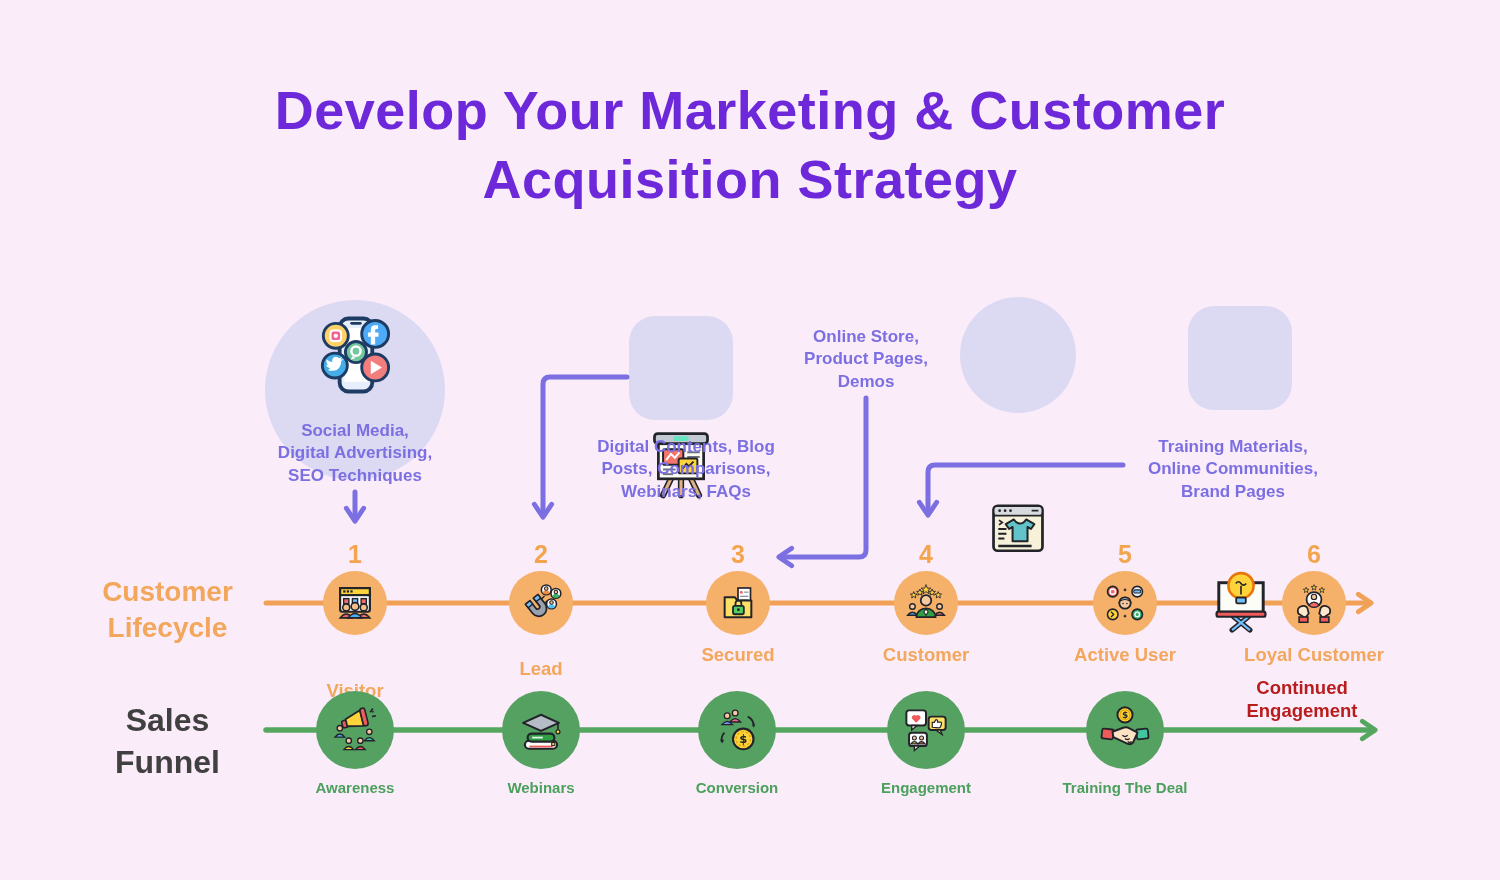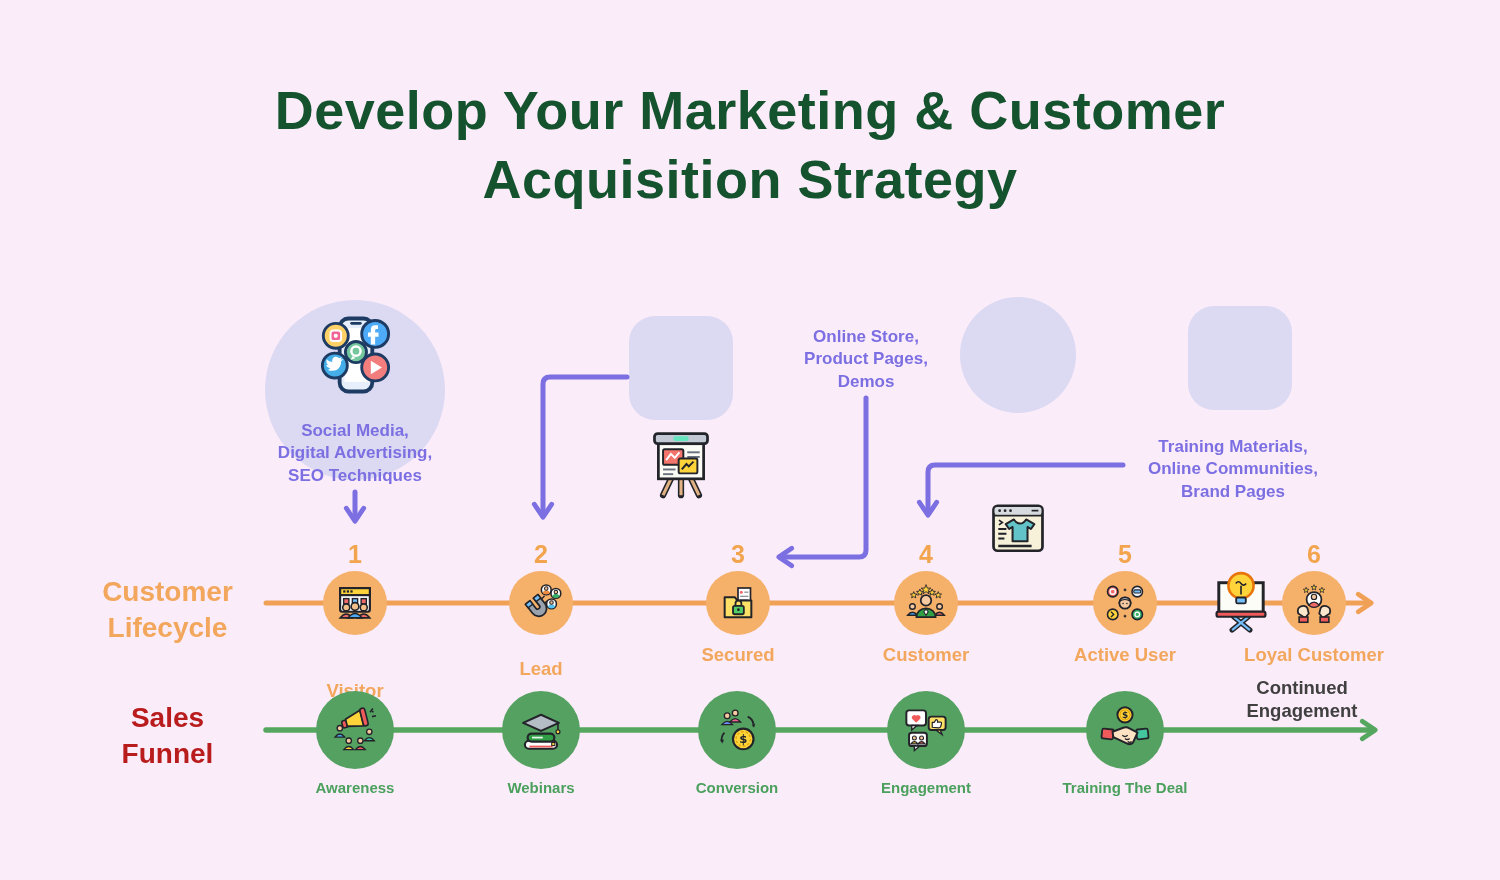--- a/index.html
+++ b/index.html
@@ -1,39 +1,39 @@
 <!DOCTYPE html>
 <html><head>
 <meta charset="utf-8">
 <style>
   html,body{margin:0;padding:0;background:#fbecfa;}
   .canvas{position:relative;width:1500px;height:880px;background:#fbecfa;overflow:hidden;
           font-family:"Liberation Sans",sans-serif;}
   .abs{position:absolute;}
   .pre{white-space:pre-line;}
   .title{top:76px;left:0;width:1500px;text-align:center;font-size:54px;font-weight:700;
-         color:#14532d;line-height:1.28;letter-spacing:.5px;}
+         color:#6d28d9;line-height:1.28;letter-spacing:.5px;}
   .rowlabel{font-weight:700;text-align:center;line-height:1.3;}
   .lbl-strat{left:55px;top:352px;width:230px;font-size:28px;color:#7b6fe2;}
   .lbl-cycle{left:55px;top:574px;width:225px;font-size:28px;color:#f2a75d;}
-  .lbl-funnel{left:55px;top:700px;width:225px;font-size:28px;color:#b91c1c;}
+  .lbl-funnel{left:55px;top:700px;width:225px;font-size:32px;color:#404040;}
   .bg-circle{background:#dcd9f2;border-radius:50%;z-index:0;}
   .bg-square{background:#dcd9f2;border-radius:26px;z-index:0;}
   .strat-text{font-size:17px;font-weight:700;color:#7b6fe2;text-align:center;line-height:1.32;z-index:2;}
   .overlay{left:0;top:0;z-index:1;pointer-events:none;}
   .stepnum{font-size:25px;font-weight:700;color:#f2a54e;transform:translateX(-50%);z-index:2;}
   .cycle-circle{width:64px;height:64px;border-radius:50%;background:#f5b06a;transform:translateX(-50%);
                 display:flex;align-items:center;justify-content:center;z-index:2;}
   .cycle-label{font-size:18.5px;font-weight:700;color:#f2a75d;transform:translateX(-50%);
                text-align:center;white-space:nowrap;z-index:2;}
   .funnel-circle{width:78px;height:78px;border-radius:50%;background:#55a161;transform:translateX(-50%);
                  display:flex;align-items:center;justify-content:center;z-index:2;}
   .funnel-label{font-size:15px;font-weight:700;color:#4aa05c;transform:translateX(-50%);
                 text-align:center;white-space:nowrap;z-index:2;}
-  .cont-eng{font-size:18.5px;font-weight:700;color:#404040;text-align:center;line-height:1.25;
+  .cont-eng{font-size:18.5px;font-weight:700;color:#b91c1c;text-align:center;line-height:1.25;
             transform:translateX(-50%);z-index:2;}
   .icon{display:block;z-index:2;position:relative;}
 </style>
 </head>
 <body>
 
 <div class="canvas">
 
   <div class="abs title pre">Develop Your Marketing &amp; Customer
 Acquisition Strategy</div>
@@ -107,20 +107,23 @@
     <rect x="40" y="14.5" width="20" height="6" rx="3" fill="#63e6be"></rect>
     <rect x="27" y="31" width="26" height="20" rx="2" fill="#f4756b" stroke="#23242a" stroke-width="2.5"></rect>
     <polyline points="31,45 37,37 42,42 48,35" fill="none" stroke="#fff" stroke-width="2.5"></polyline>
     <line x1="58" y1="35" x2="74" y2="35" stroke="#6b7280" stroke-width="2.5"></line>
     <line x1="58" y1="41" x2="74" y2="41" stroke="#6b7280" stroke-width="2.5"></line>
     <rect x="47" y="43" width="24" height="19" rx="2" fill="#ffd43b" stroke="#23242a" stroke-width="2.5"></rect>
     <polyline points="51,57 57,50 60,53 66,47" fill="none" stroke="#23242a" stroke-width="2.5"></polyline>
     <line x1="27" y1="57" x2="43" y2="57" stroke="#6b7280" stroke-width="2.5"></line>
     <line x1="27" y1="63" x2="40" y2="63" stroke="#6b7280" stroke-width="2.5"></line>
   </svg>
+  <div class="abs strat-text pre" style="left:571px;top:436px;width:230px;">Digital Contents, Blog
+Posts, Comparisons,
+Webinars, FAQs</div>
 
   <svg class="abs icon" style="left:984px;top:321px;" width="68" height="68" viewBox="0 0 100 100">
     <rect x="14" y="16" width="72" height="66" rx="6" fill="#f6f1d8" stroke="#23242a" stroke-width="4"></rect>
     <path d="M14,30 h72" stroke="#23242a" stroke-width="3"></path>
     <rect x="15.5" y="17.5" width="69" height="11" rx="4" fill="#d7dbe0"></rect>
     <circle cx="23" cy="23" r="2" fill="#23242a"></circle>
       <circle cx="31" cy="23" r="2" fill="#23242a"></circle>
       <circle cx="39" cy="23" r="2" fill="#23242a"></circle>
     <line x1="70" y1="23" x2="80" y2="23" stroke="#23242a" stroke-width="2.5"></line>
     <path d="M22,37 l5,3.5 -5,3.5" fill="none" stroke="#23242a" stroke-width="2.5"></path>

